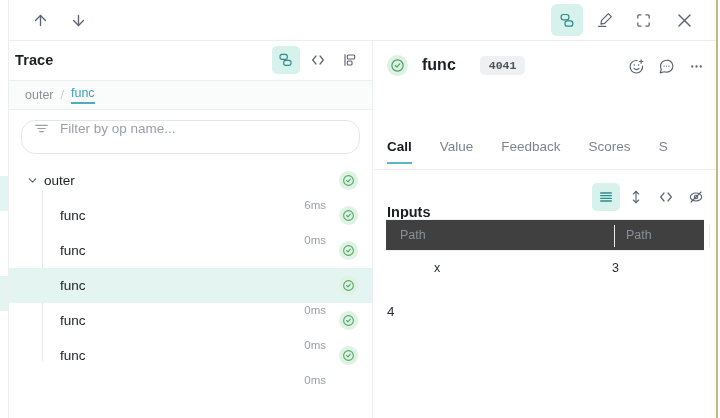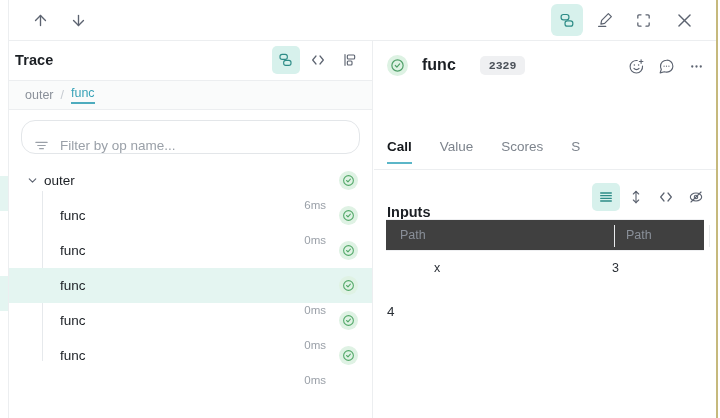--- a/index.html
+++ b/index.html
@@ -102,21 +102,21 @@
     border-bottom: 2px solid #4eacbe;
     padding-bottom: 2px;
   }
 
   
   .filter-wrap { padding: 10px 12px 9px 12px; }
   .filter-box {
     height: 34px;
     border: 1px solid #e3e6e9;
     border-radius: 14px;
-    display: flex; align-items: flex-end;
+    display: flex; align-items: flex-start;
     padding: 0 12px;
     gap: 11px;
     background: #ffffff;
     cursor: text;
   }
   .filter-ph { font-size: 13.5px; color: #9aa0a8; }
 
   
   .tree { position: relative; }
   .tree-vline {
@@ -480,21 +480,21 @@
     <div class="detail-head">
       <span class="call-status">
         <span>
           <svg width="15" height="15" viewBox="0 0 24 24" fill="none" stroke="#4f9f68" stroke-width="1.9" stroke-linecap="round" stroke-linejoin="round">
             <circle cx="12" cy="12" r="9"></circle>
               <polyline points="8.5 12 11 14.5 15.5 9.5"></polyline>
           </svg>
         </span>
       </span>
       <span class="call-name">func</span>
-      <span class="call-badge">2329</span>
+      <span class="call-badge">4041</span>
 
       <div class="head-icons">
         <div class="ic-btn">
           <span>
             <svg width="17" height="17" viewBox="0 0 24 24" fill="none" stroke="currentColor" stroke-width="1.6" stroke-linecap="round" stroke-linejoin="round">
               <path d="M20.5 11.3A8.8 8.8 0 1 1 13 3.6"></path>
               <circle cx="9" cy="10" r="1.1" fill="currentColor" stroke="none"></circle>
               <circle cx="15" cy="10" r="1.1" fill="currentColor" stroke="none"></circle>
               <path d="M8.4 14.6a4.6 4.6 0 0 0 7.2 0"></path>
               <line x1="18.5" y1="2.5" x2="18.5" y2="7.5"></line>
@@ -520,20 +520,21 @@
                 <circle cx="18" cy="12" r="1.6"></circle>
             </svg>
           </span>
         </div>
       </div>
     </div>
 
     <div class="tabs">
       <div class="tab active">Call</div>
       <div class="tab">Value</div>
+      <div class="tab">Feedback</div>
       <div class="tab">Scores</div>
       <div class="tab">S</div>
     </div>
 
     <div class="sec-head">
       <span class="sec-title">Inputs</span>
       <div class="sec-icons">
         <div class="ic-btn active">
           <span>
             <svg width="16" height="16" viewBox="0 0 24 24" fill="none" stroke="currentColor" stroke-width="1.9" stroke-linecap="round">

